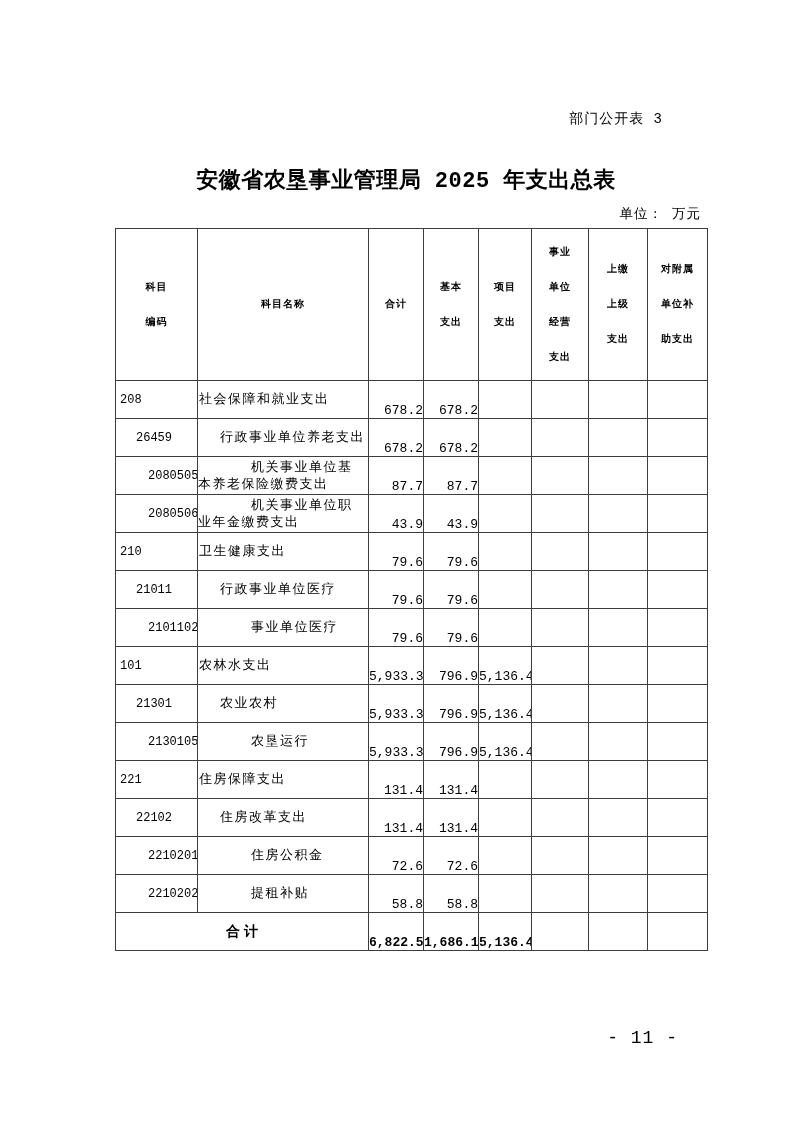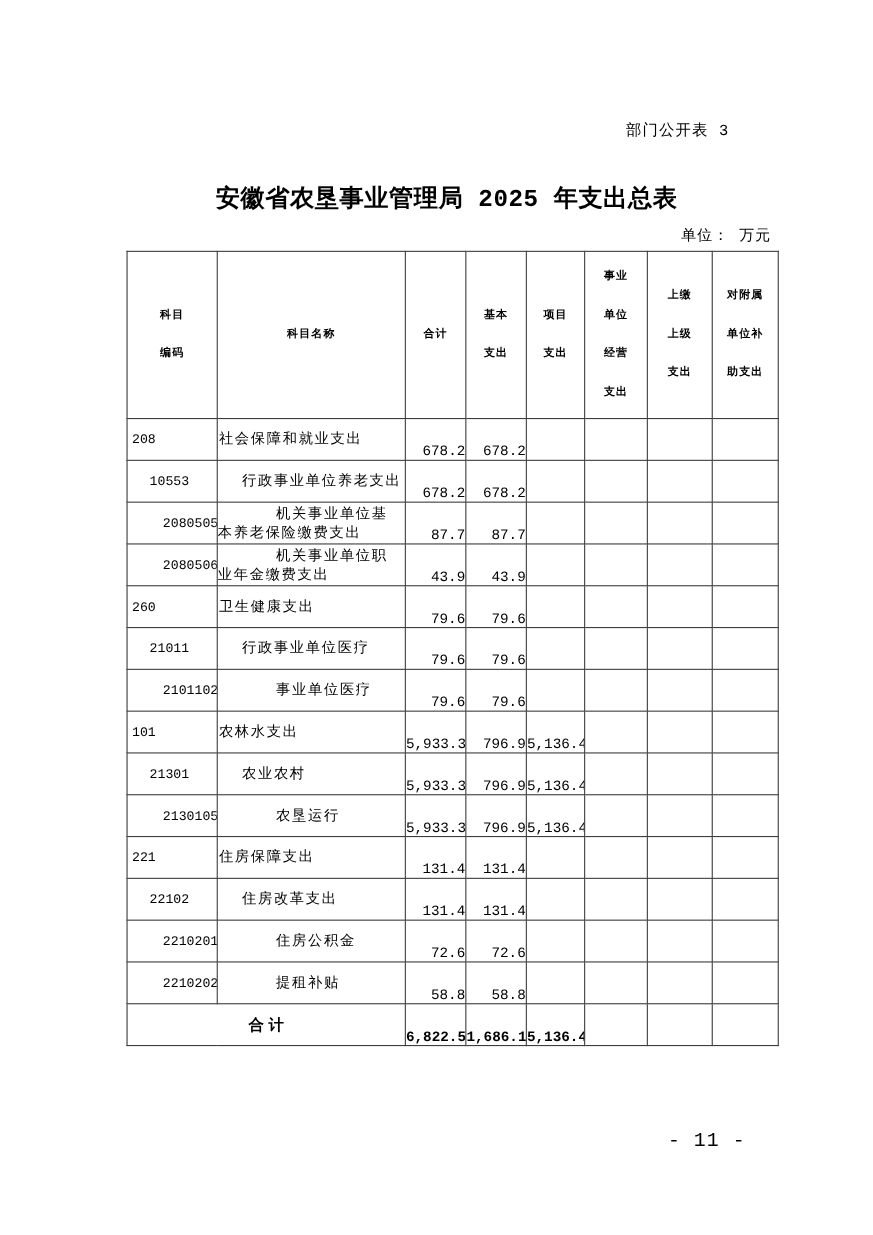--- a/index.html
+++ b/index.html
@@ -158,21 +158,21 @@
     <td class="name lvl1">社会保障和就业支出</td>
     <td class="num">678.2</td>
     <td class="num">678.2</td>
     <td class="num"></td>
     <td class="num"></td>
     <td class="num"></td>
     <td class="num"></td>
   </tr>
 
   <tr>
-    <td class="code lvl2">10553</td>
+    <td class="code lvl2">26459</td>
     <td class="name lvl2">行政事业单位养老支出</td>
     <td class="num">678.2</td>
     <td class="num">678.2</td>
     <td class="num"></td>
     <td class="num"></td>
     <td class="num"></td>
     <td class="num"></td>
   </tr>
 
 
@@ -194,21 +194,21 @@
 业年金缴费支出</td>
     <td class="num">43.9</td>
     <td class="num">43.9</td>
     <td class="num"></td>
     <td class="num"></td>
     <td class="num"></td>
     <td class="num"></td>
   </tr>
 
   <tr>
-    <td class="code lvl1">260</td>
+    <td class="code lvl1">210</td>
     <td class="name lvl1">卫生健康支出</td>
     <td class="num">79.6</td>
     <td class="num">79.6</td>
     <td class="num"></td>
     <td class="num"></td>
     <td class="num"></td>
     <td class="num"></td>
   </tr>
 
   <tr>

